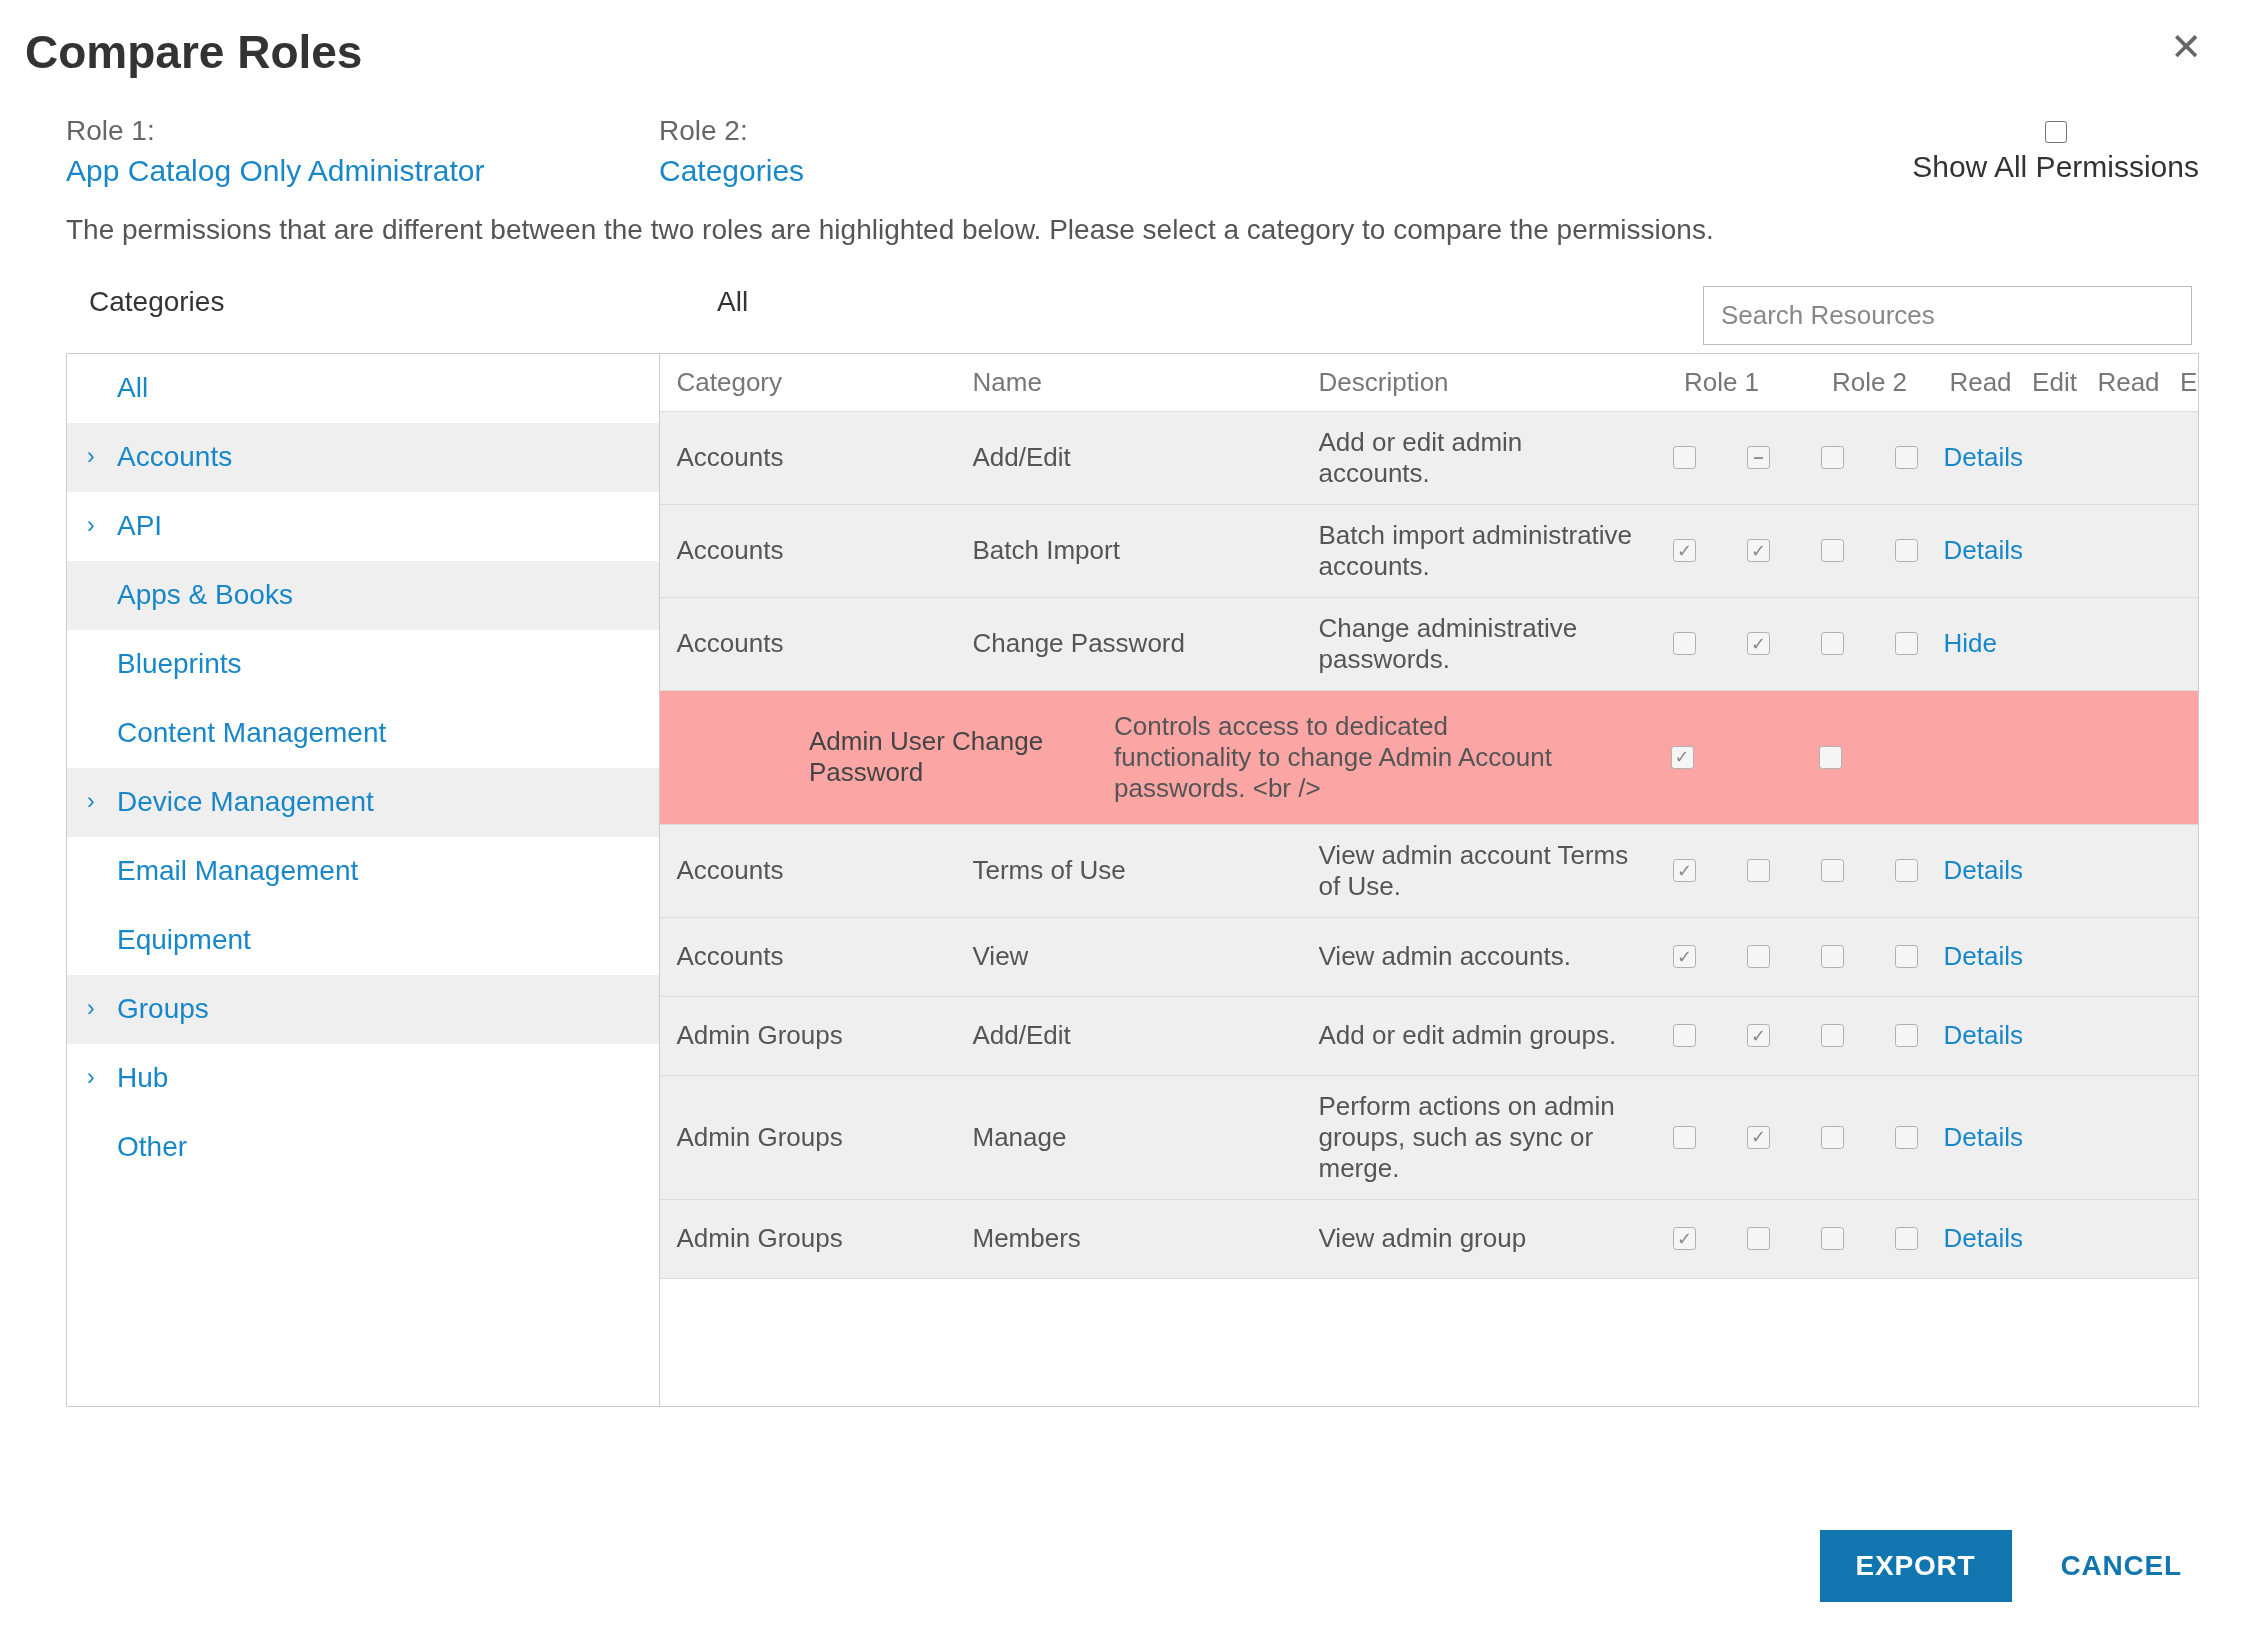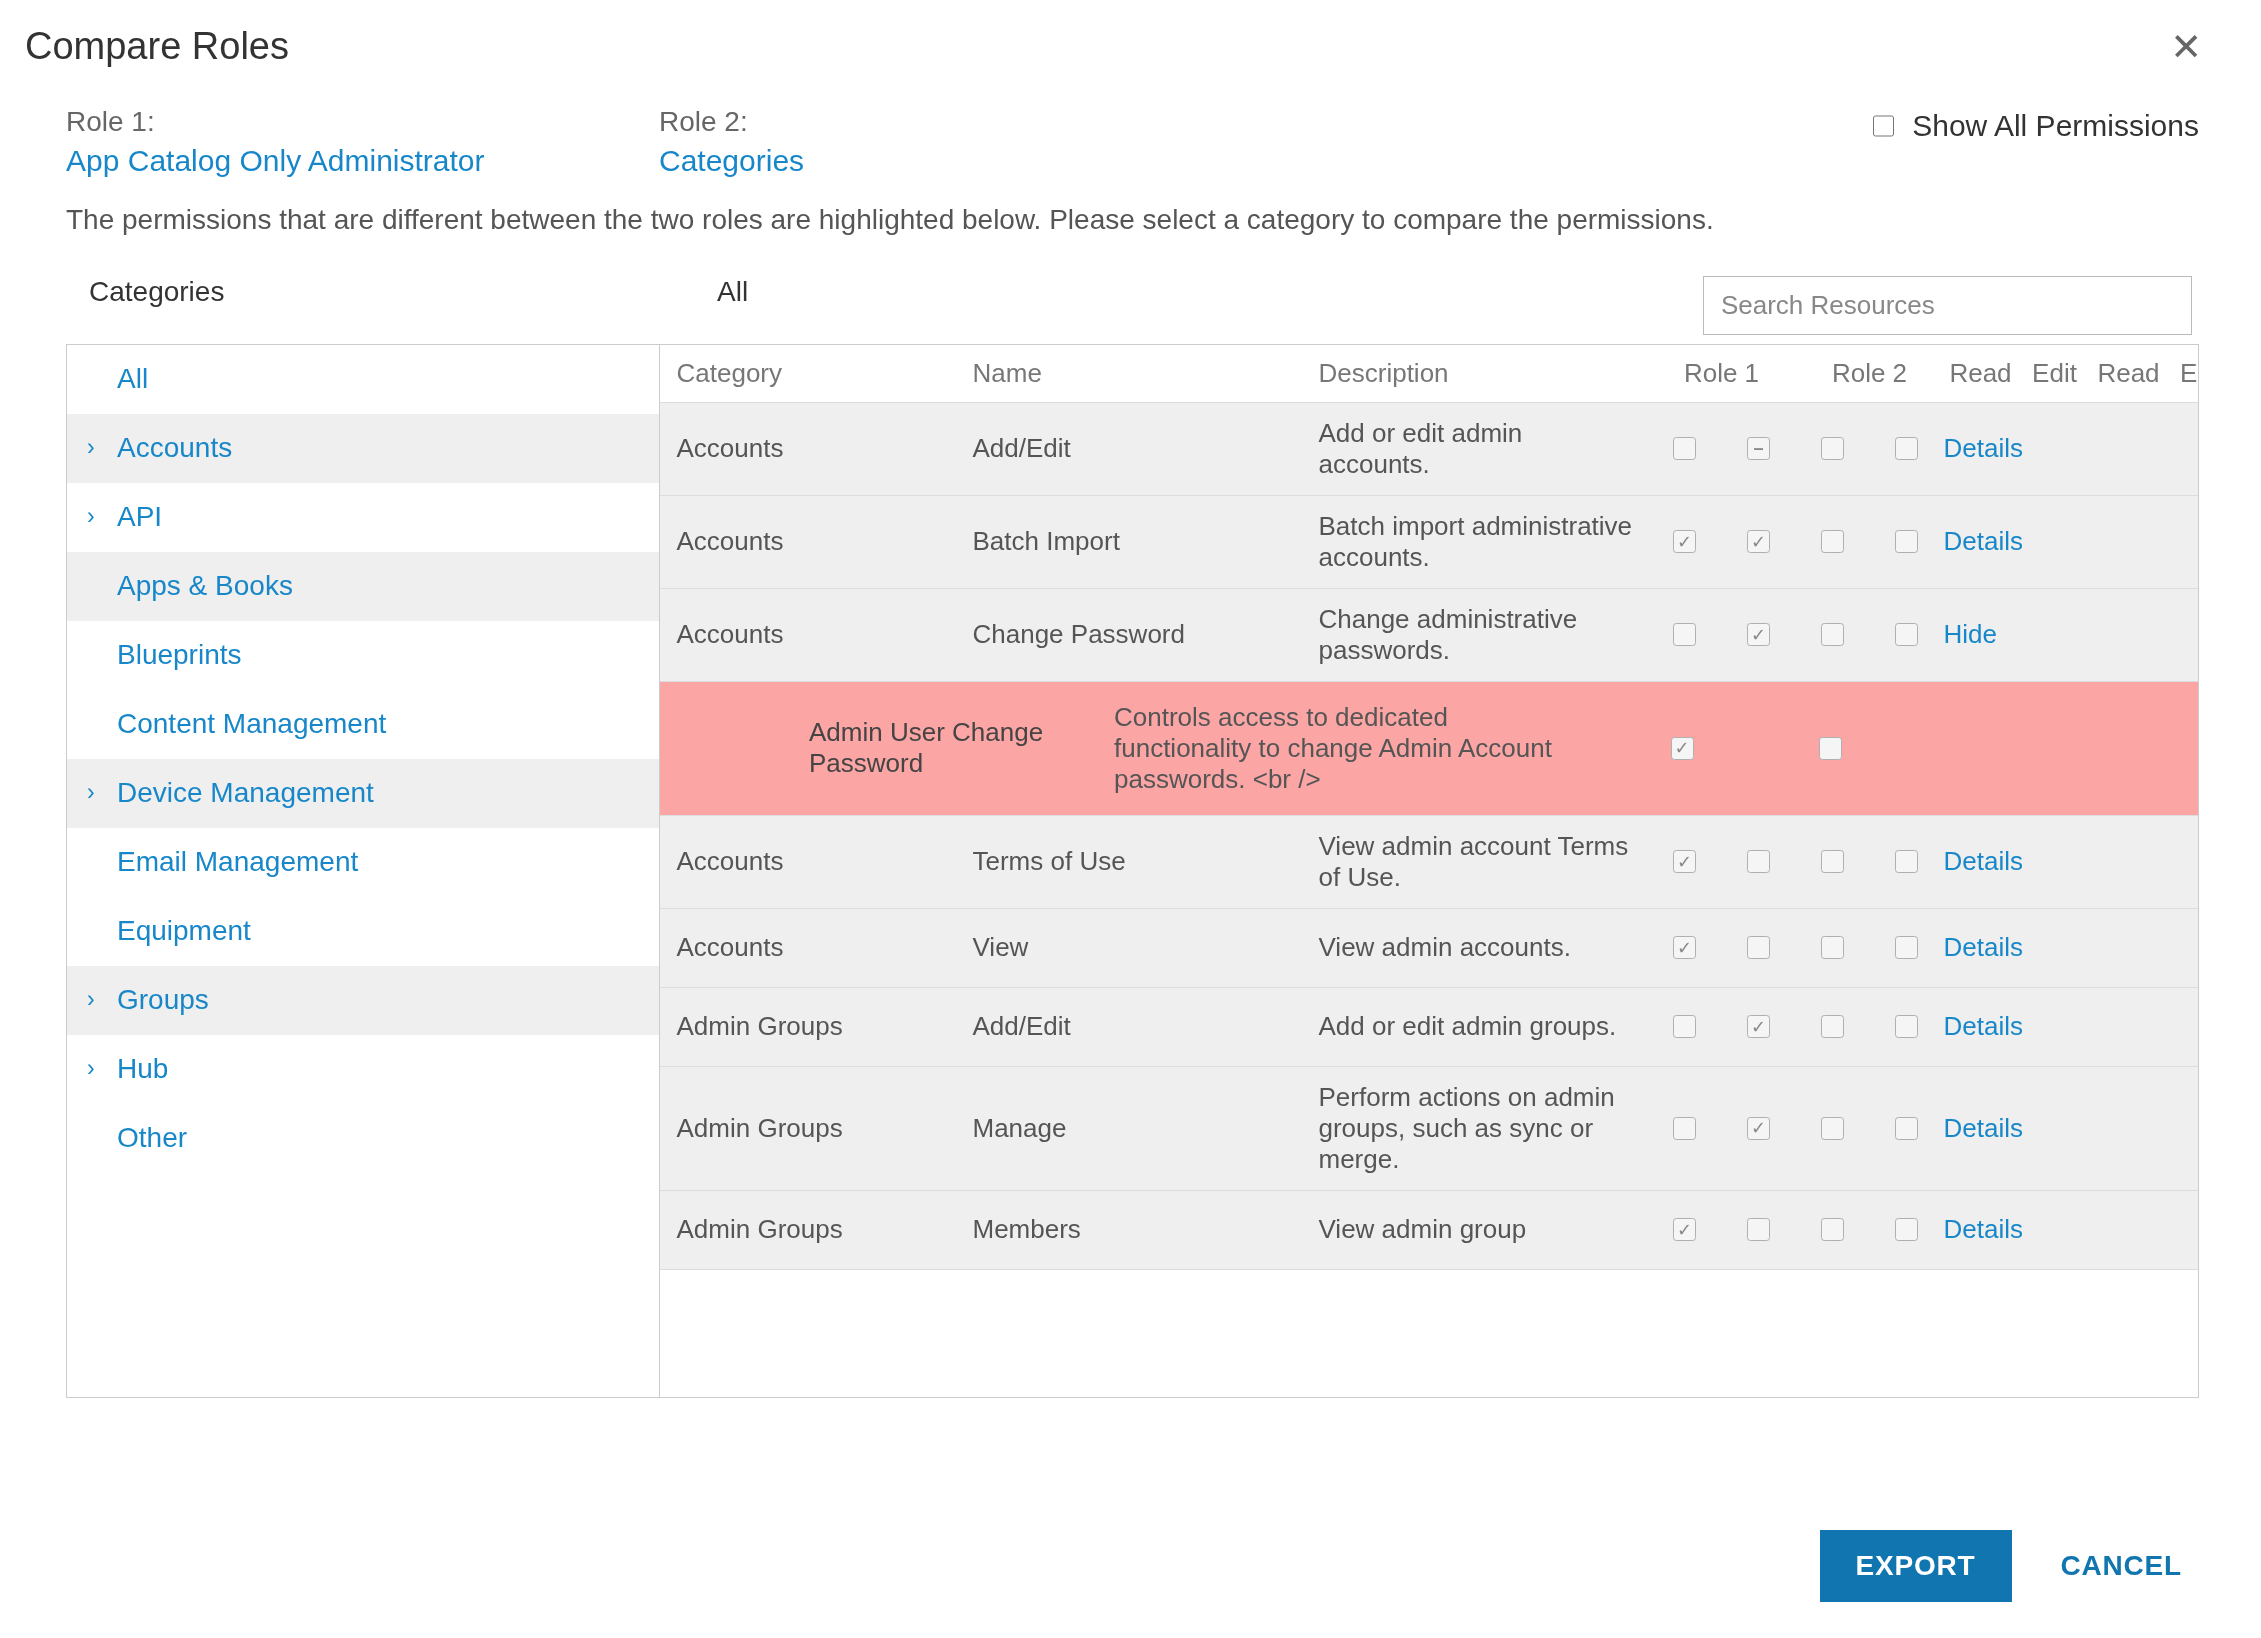--- a/index.html
+++ b/index.html
@@ -19,22 +19,22 @@
     display: flex;
     flex-direction: column;
   }
   .modal-header {
     display: flex;
     justify-content: space-between;
     align-items: flex-start;
     padding: 8.2px 0 20px 0;
   }
   .modal-title {
-    font-size: 38px;
-    font-weight: 400;
+    font-size: 46px;
+    font-weight: 700;
     color: #333;
     margin: 0;
   }
   .close-x {
     font-size: 38px;
     color: #666;
     cursor: pointer;
     padding: 3.3px 10px;
     line-height: 1;
   }
@@ -50,22 +50,23 @@
     margin-top: 16.5px;
     margin-bottom: 26px;
   }
   .role-block { width: 593px; }
   .role-label { color: #666; font-size: 28px; margin-bottom: 6.6px; }
   .role-name { color: #1787c9; font-size: 30px; }
   .role-right {
     margin-left: auto;
     display: flex;
     align-items: center;
-    gap: 15px;
+    gap: 4px;
     padding-top: 3.3px;
+    flex-direction: column;
   }
   .role-right input[type="checkbox"] {
     width: 21.4px; height: 21.4px;
   }
   .role-right-label { color: #333; font-size: 30px; }
   .instructions {
     color: #555;
     font-size: 28px;
     margin-bottom: 40px;
   }

